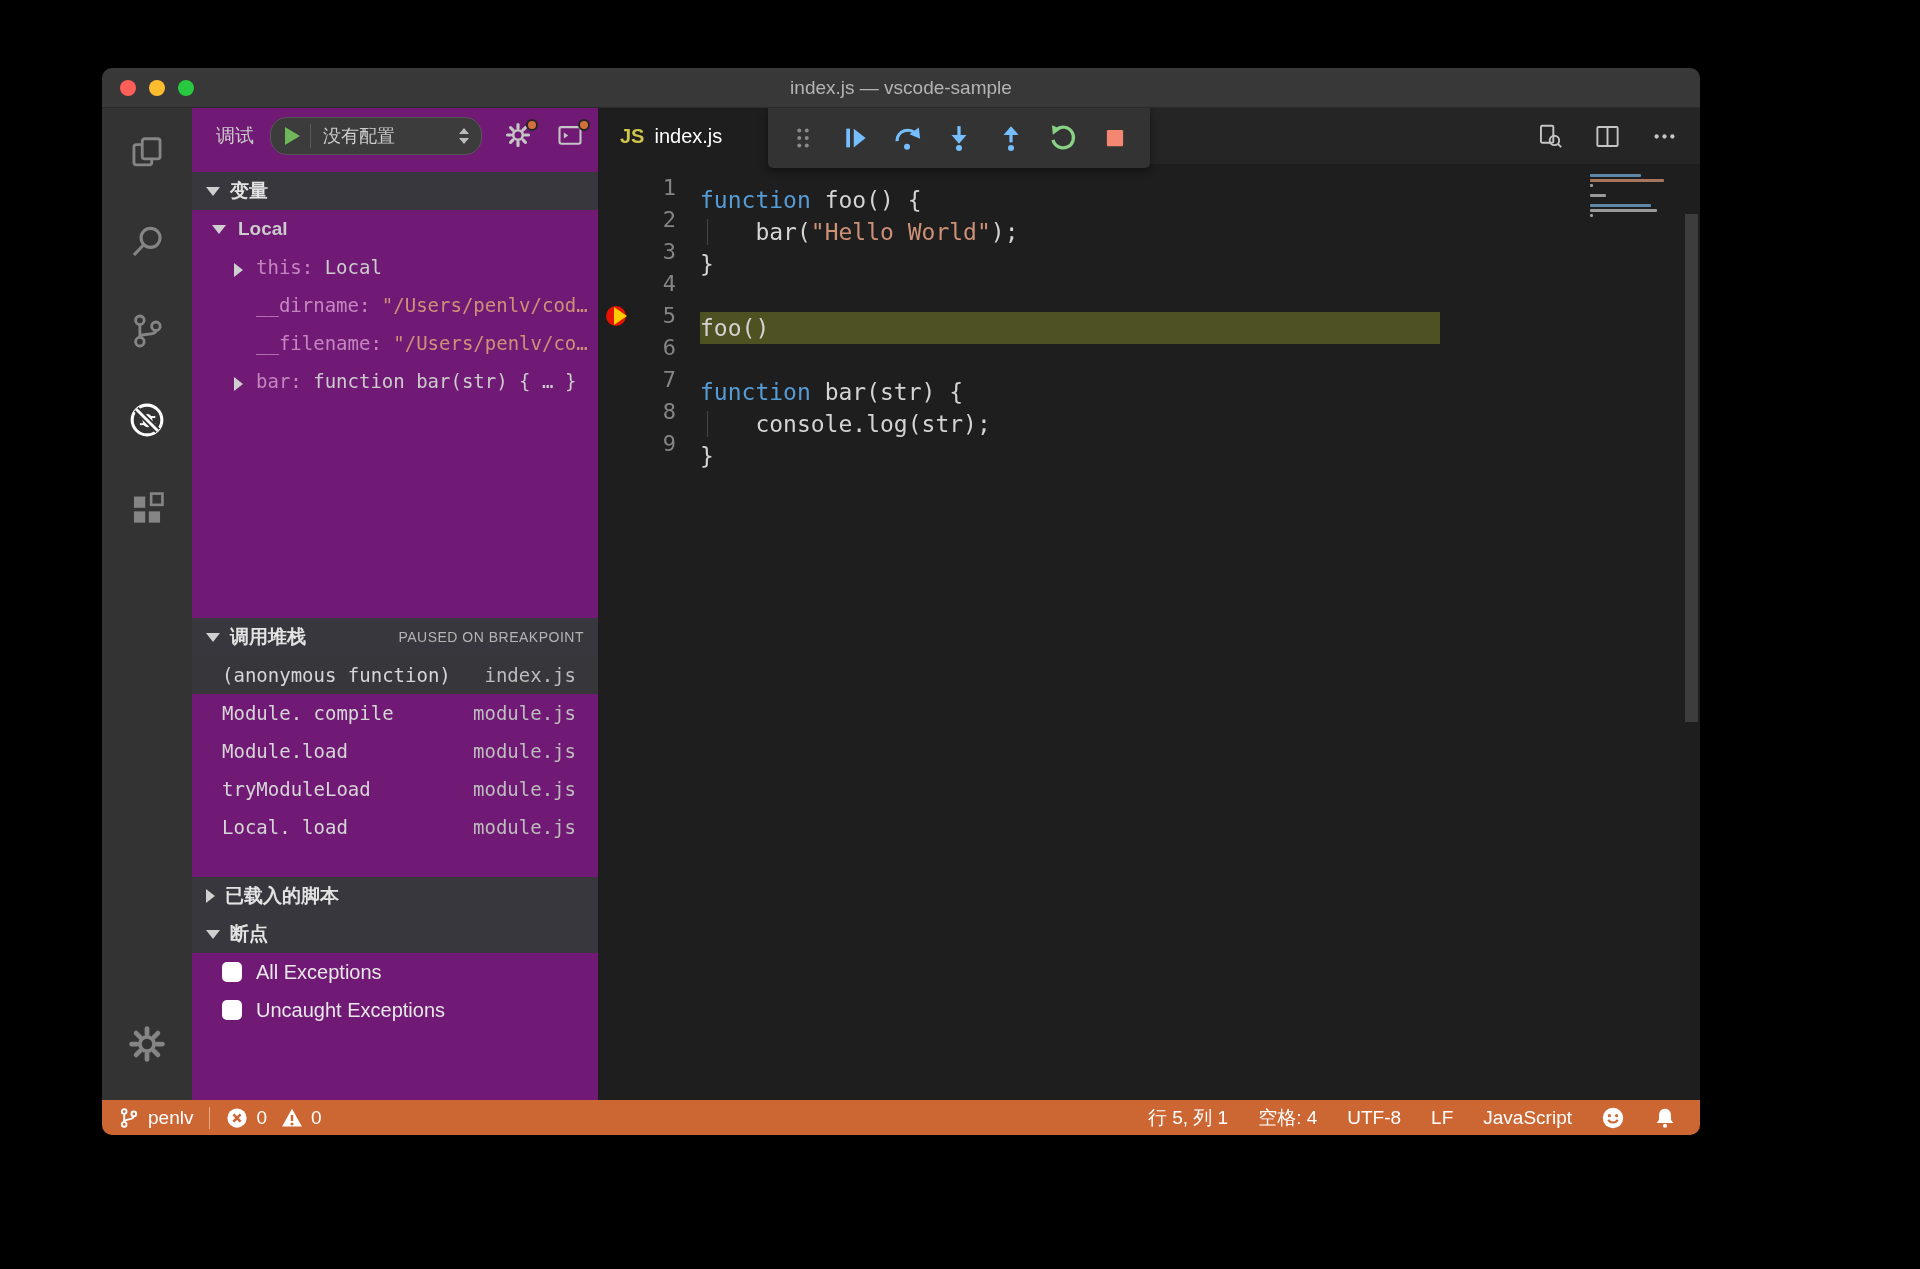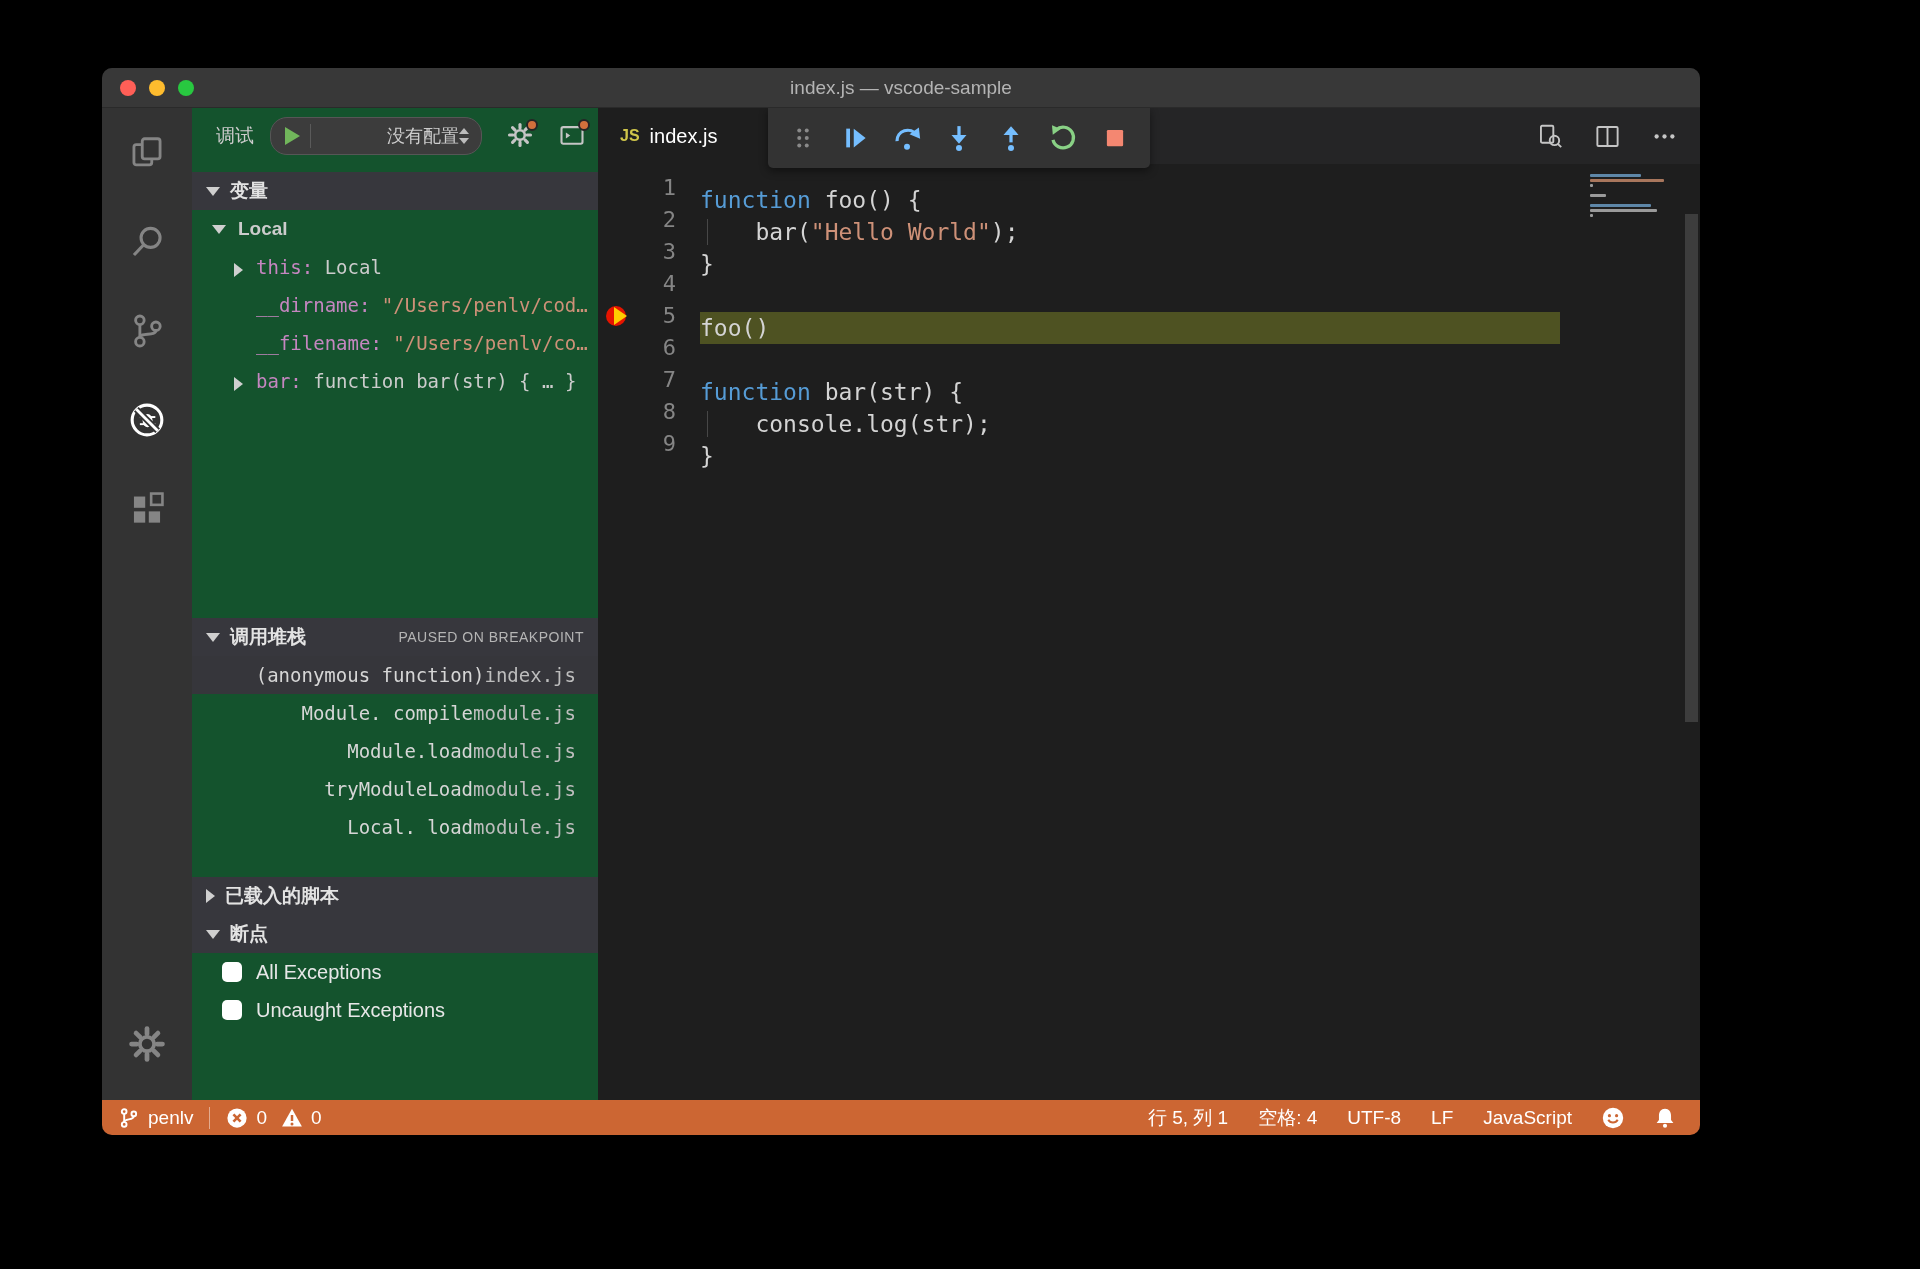--- a/index.html
+++ b/index.html
@@ -22,21 +22,21 @@
   .main { display:flex; height:992px; }
 
   
   .activitybar { width:90px; background:#333333; display:flex; flex-direction:column; align-items:center; }
   .ab-item { width:90px; height:89px; display:flex; align-items:center; justify-content:center; cursor:pointer; }
   .ab-item svg { width:38px; height:38px; }
   .ab-spacer { flex:1; }
   .ab-bottom { margin-bottom:12px; }
 
   
-  .sidebar { width:406px; background:#14532d; display:flex; flex-direction:column; overflow:hidden;text-align:right; }
+  .sidebar { width:406px; background:#701a75; display:flex; flex-direction:column; overflow:hidden; }
   .sb-toolbar { height:56px; display:flex; align-items:center; padding-left:24px; flex:0 0 auto; }
   .sb-title { color:#cccccc; font-size:19px; margin-right:16px; }
   .cfg-dd { height:38px; width:212px; background:#3c3c3c; border:1px solid #565656; border-radius:17px;
             display:flex; align-items:center; padding:0 10px; }
   .play-tri { width:0; height:0; border-top:9px solid transparent; border-bottom:9px solid transparent;
               border-left:15px solid #71b65b; margin:0 10px 0 4px; }
   .dd-div { width:1px; height:24px; background:#5a5a5a; margin-right:12px; }
   .dd-label { color:#cccccc; font-size:18px; flex:1; }
   .dd-arrows { display:flex; flex-direction:column; gap:4px; align-items:center; margin-right:2px; }
   .tri-up { width:0;height:0;border-left:5px solid transparent;border-right:5px solid transparent;border-bottom:6px solid #bbbbbb; }
@@ -73,38 +73,38 @@
 
   .bps-body { flex:1; overflow:hidden; }
   .bp-row { height:38px; display:flex; align-items:center; padding-left:30px; cursor:pointer; }
   .cb { width:20px; height:20px; background:#ffffff; border-radius:5px; margin-right:14px; flex:0 0 auto; }
   .bp-row .label { color:#e7e7e7; font-size:20px; }
 
   
   .editor { flex:1; position:relative; background:#1e1e1e; overflow:hidden; }
   .tabbar { height:56px; background:#252526; display:flex; align-items:stretch; }
   .tab { width:170px; background:#1e1e1e; display:flex; align-items:center; padding-left:22px; cursor:pointer; }
-  .js-badge { color:#cfc54a; font-weight:700; font-size:16px; margin-right:10px; }
+  .js-badge { color:#cfc54a; font-weight:700; font-size:20px; margin-right:10px; }
   .tab-label { color:#ffffff; font-size:20px; }
   .ed-actions { margin-left:auto; display:flex; align-items:center; gap:30px; padding-right:22px; }
   .ed-actions svg { width:27px; height:27px; cursor:pointer; }
 
   .dbg-toolbar { position:absolute; left:170px; top:0; width:382px; height:60px; background:#333333;
                  border-radius:0 0 5px 5px; display:flex; align-items:center; justify-content:space-evenly;
                  box-shadow:0 3px 9px rgba(0,0,0,.45); z-index:5; }
   .dbg-btn { width:34px; height:34px; display:flex; align-items:center; justify-content:center; cursor:pointer; }
   .dbg-btn svg { width:30px; height:30px; }
 
   .code { position:absolute; left:0; top:64px; right:0; }
   .cl { height:32px; display:flex; align-items:center; font-family:"DejaVu Sans Mono",monospace;
         font-size:23px; line-height:32px; }
   .glyph { width:36px; position:relative; height:32px; flex:0 0 auto; }
   .ln { width:42px; text-align:right; color:#858585; flex:0 0 auto; font-size:22px; }
   .ctext { margin-left:24px; position:relative; white-space:pre;margin-top:24px; }
-  .cl.hl .ctext { background:#4e5222; width:860px; }
+  .cl.hl .ctext { background:#4e5222; width:740px; }
   .cl.guide .ctext::before { content:""; position:absolute; left:7px; top:3px; bottom:3px; width:1px; background:#474747; }
   .tok.kw { color:#569cd6; } .tok.fg { color:#d4d4d4; } .tok.str { color:#ce9178; }
 
   .bp-glyph { position:absolute; left:8px; top:5px; width:24px; height:22px; cursor:pointer; }
   .bp-dot { position:absolute; left:0; top:1px; width:20px; height:20px; border-radius:50%; background:#e51400; }
   .bp-arrow { position:absolute; left:8px; top:2px; width:0; height:0;
               border-top:9px solid transparent; border-bottom:9px solid transparent; border-left:13px solid #ffcc00; }
 
   .minimap { position:absolute; top:66px; right:18px; width:92px; cursor:pointer; }
   .mm-line { height:3px; margin-bottom:2px; border-radius:1px; }

